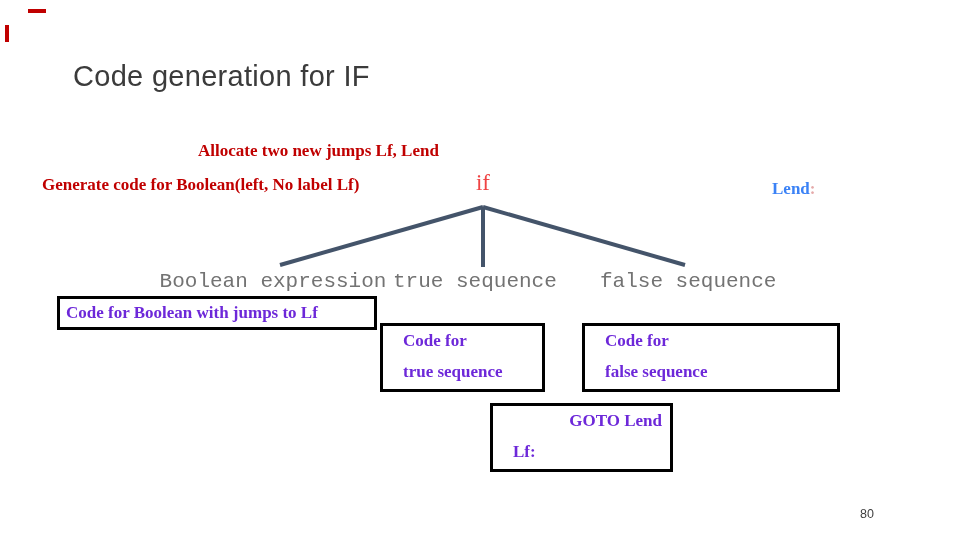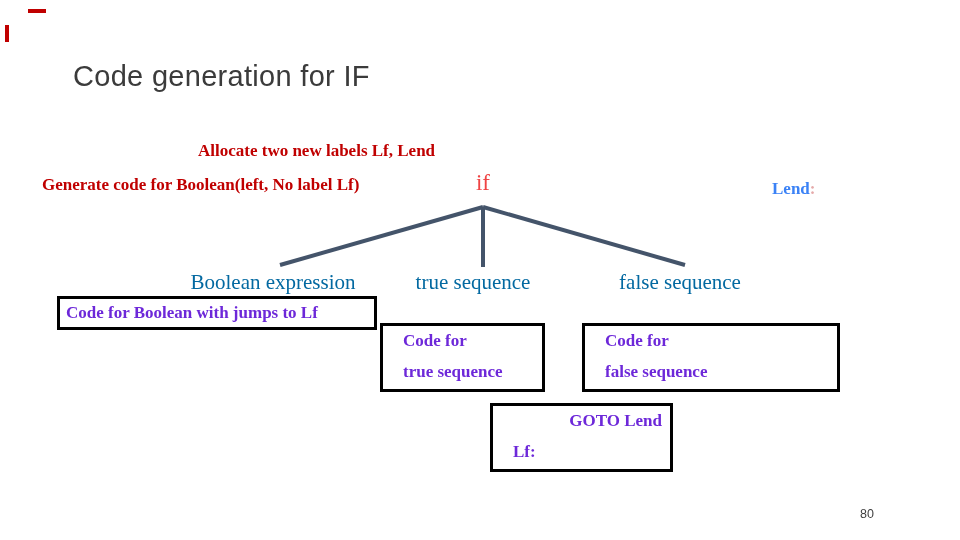--- a/index.html
+++ b/index.html
@@ -69,24 +69,25 @@
     left: 0; top: 0;
     width: 960px; height: 540px;
     pointer-events: none;
   }
   .tree-lines line {
     stroke: #44546a;
     stroke-width: 4;
   }
   .node {
     position: absolute;
-    color: #0369a1;
+    color: #737373;
     font-size: 21px;
     white-space: nowrap;
     text-align: center;
+    font-family: Liberation Mono, monospace;
   }
   .node-bool  { left: 118px; top: 270px; width: 310px; }
   .node-true  { left: 393px; top: 270px; width: 160px; }
   .node-false { left: 600px; top: 270px; width: 160px; }
   .box {
     position: absolute;
     box-sizing: border-box;
     border: 3px solid #000000;
     background: #ffffff;
     color: #6d28d9;
@@ -124,21 +125,21 @@
 </head>
 <body>
 
 <div class="slide">
 
   <div class="corner-mark-h"></div>
   <div class="corner-mark-v"></div>
 
   <h1 class="title">Code generation for IF</h1>
 
-  <div class="note note-allocate">Allocate two new labels Lf, Lend</div>
+  <div class="note note-allocate">Allocate two new jumps Lf, Lend</div>
   <div class="note note-generate">Generate code for Boolean(left, No label Lf)</div>
 
   <div class="if-label">if</div>
 
   <div class="lend-label"><span class="lend-word">Lend</span><span class="lend-colon">:</span></div>
 
   <svg class="tree-lines" viewBox="0 0 960 540" xmlns="http://www.w3.org/2000/svg">
     <line x1="483" y1="207" x2="280" y2="265"></line>
     <line x1="483" y1="207" x2="483" y2="267"></line>
     <line x1="483" y1="207" x2="685" y2="265"></line>

